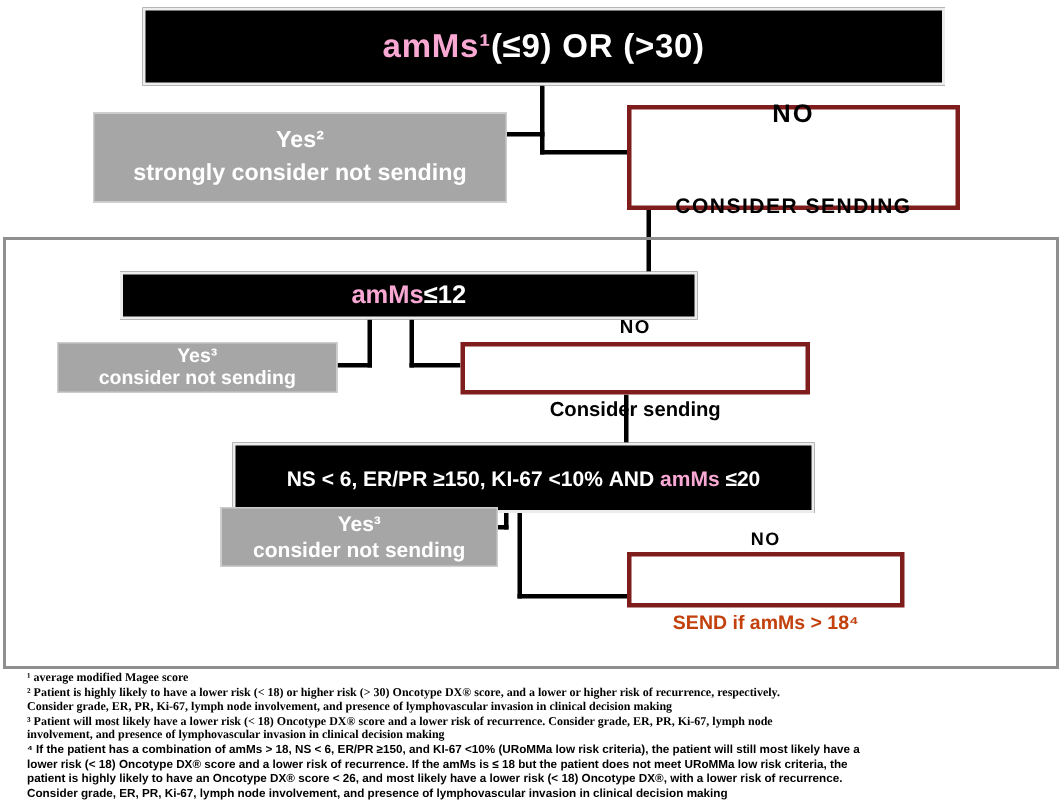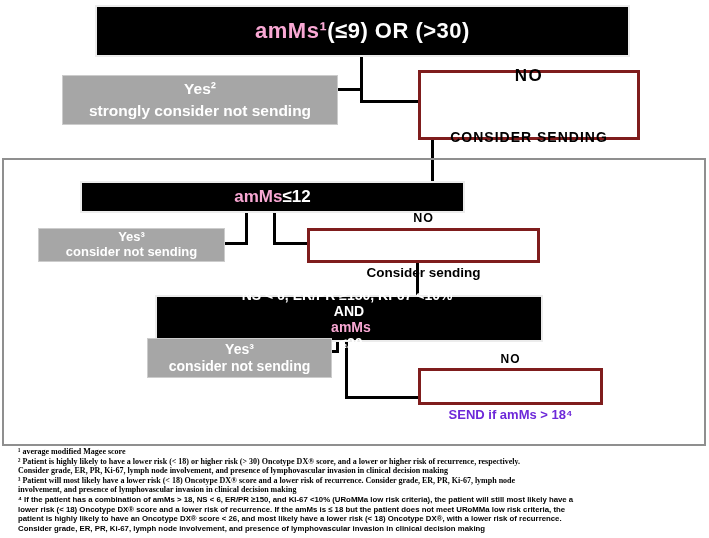--- a/index.html
+++ b/index.html
@@ -9,39 +9,39 @@
   }
   .box {
     position:absolute; box-sizing:border-box;
     display:flex; flex-direction:column; align-items:center; justify-content:center;
     text-align:center;
   }
   .box-black { background:#000000; color:#ffffff; border:2px solid #ececec; font-weight:bold; }
   .box-gray  { background:#a6a6a6; color:#ffffff; border:1px solid #cccccc; font-weight:bold; }
   .box-white { background:#ffffff; color:#000000; border:3px solid #7f1d1d; font-weight:bold;gap:40px; }
   .hl   { color:#f9a8d4; }
-  .red  { color:#6d28d9; }
+  .red  { color:#c2410c; }
   .ital { }
   .conn { position:absolute; background:#000000; }
   .outer-rect {
     position:absolute; left:2px; top:158px; width:704px; height:288px;
     border:2px solid #8f8f8f; box-sizing:border-box; background:transparent;
   }
 
   .root-box   { left:95px;  top:5px;   width:535px; height:52px; font-size:22px; flex-direction:row; letter-spacing:.5px; }
-  .yes2-box   { left:62px;  top:75px;  width:276px; height:50px; font-size:15.5px; line-height:1.45; }
+  .yes2-box   { left:62px;  top:75px;  width:276px; height:60px; font-size:15.5px; line-height:1.45; }
   .no1-box    { left:418px; top:70px;  width:222px; height:70px; }
   .no1-box .t1 { font-size:17px; letter-spacing:1.5px; }
   .no1-box .t2 { font-size:14px; letter-spacing:1px; margin-top:3px; }
   .amms12-box { left:80px;  top:181px; width:385px; height:32px; font-size:17px; flex-direction:row; }
   .yes3a-box  { left:38px;  top:228px; width:187px; height:34px; font-size:13px; line-height:1.15; }
   .no2-box    { left:307px; top:228px; width:233px; height:35px; }
   .no2-box .t1 { font-size:12.5px; letter-spacing:1px; }
   .no2-box .t2 { font-size:13.5px; }
-  .ns-box     { left:155px; top:295px; width:388px; height:47px; font-size:14px; flex-direction:column; white-space:pre; }
+  .ns-box     { left:155px; top:295px; width:388px; height:47px; font-size:14px; flex-direction:row; white-space:pre; }
   .yes3b-box  { left:147px; top:338px; width:185px; height:40px; font-size:14px; line-height:1.25; }
   .no3-box    { left:418px; top:368px; width:185px; height:37px; }
   .no3-box .t1 { font-size:12px; letter-spacing:1px; }
   .no3-box .t2 { font-size:13px; margin-top:1px; }
 
   .footnotes { position:absolute; left:18px; top:447px; width:705px; }
   .footnotes p { margin:0; white-space:pre-line; font-weight:bold; color:#000; }
   .fn-serif { font-family:"Liberation Serif","DejaVu Serif",serif; font-size:8px; line-height:9.6px; }
   .fn-sans  { font-family:"Liberation Sans","DejaVu Sans",sans-serif; font-size:7.8px; line-height:9.6px; }
 </style>

